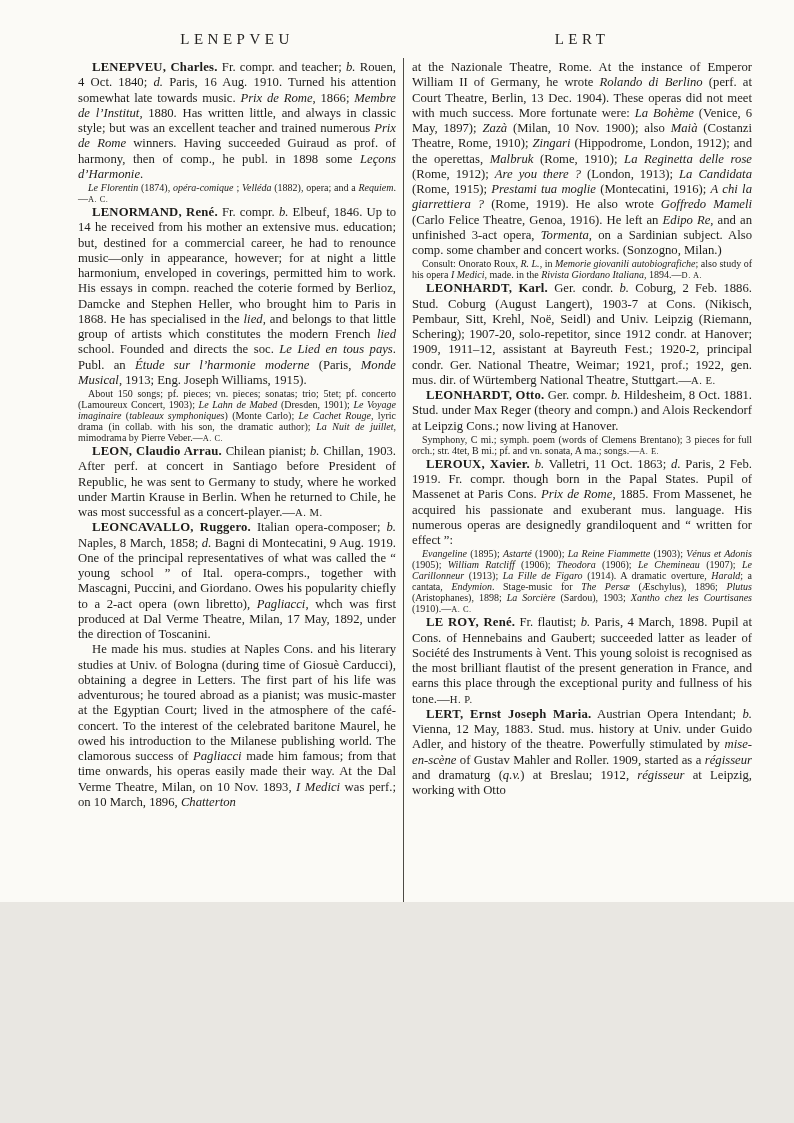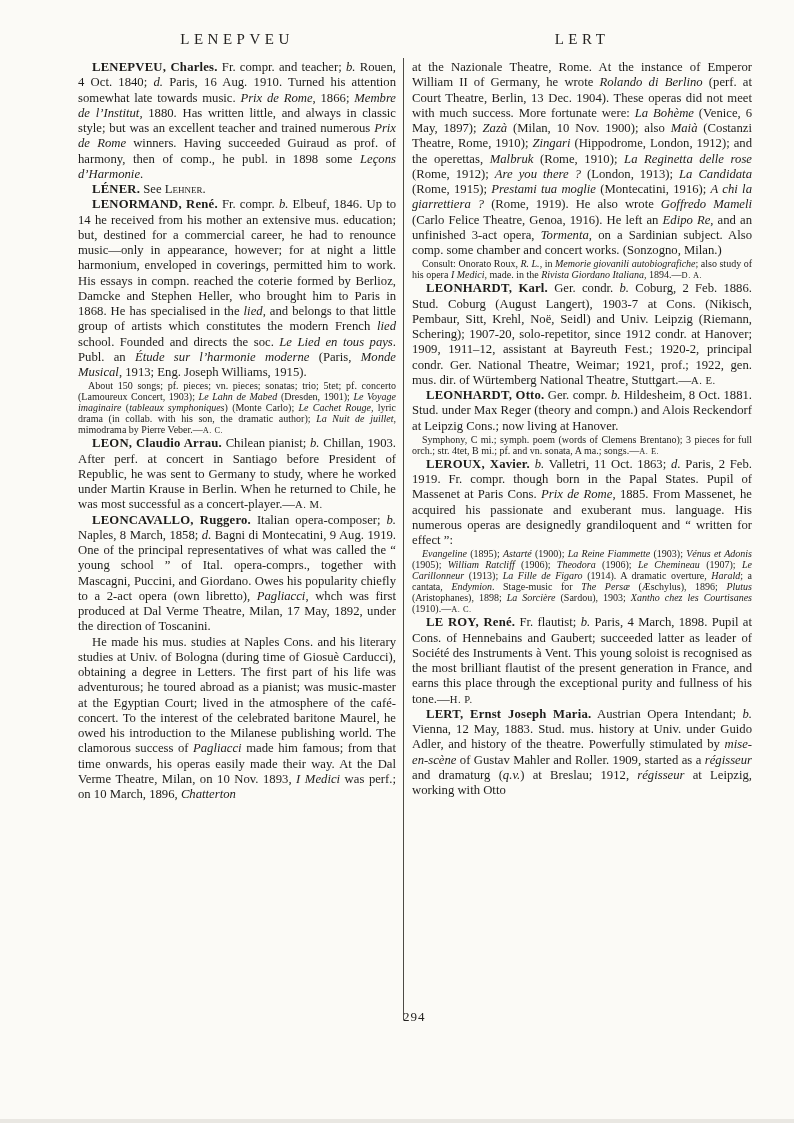--- a/index.html
+++ b/index.html
@@ -1,18 +1,18 @@
 <!DOCTYPE html>
 <html><head>
 <meta charset="utf-8">
 <style>
   html,body{margin:0;padding:0;background:#e9e7e2;}
   .page{
     position:relative;
-    width:794px;height:1119px;
+    width:794px;height:902px;
     margin:0 auto;
     background:#fbfaf6;
     color:#1d1c1a;
     font-family:"Liberation Serif","DejaVu Serif",serif;
     overflow:hidden;
   }
   .running-head{
     position:absolute;top:31px;
     font-size:15px;letter-spacing:4.5px;
     text-align:center;color:#242220;
@@ -47,21 +47,21 @@
 <body>
 
 <div class="page">
   <div class="running-head left">LENEPVEU</div>
   <div class="running-head right">LERT</div>
 
   <div class="divider"></div>
 
   <div class="col col-left" id="col-left">
       <p class="blk entry"><span class="s-b">LENEPVEU, Charles.</span><span>  Fr. compr. and teacher; </span><span class="s-i">b.</span><span> Rouen, 4 Oct. 1840; </span><span class="s-i">d.</span><span> Paris, 16 Aug. 1910.  Turned his attention somewhat late towards music.  </span><span class="s-i">Prix de Rome</span><span>, 1866;  </span><span class="s-i">Membre de l’Institut</span><span>, 1880.  Has written little, and always in classic style; but was an excellent teacher and trained numerous </span><span class="s-i">Prix de Rome</span><span> winners.  Having succeeded Guiraud as prof. of harmony, then of comp., he publ. in 1898 some </span><span class="s-i">Leçons d’Harmonie</span><span>.</span></p>
-      <p class="blk entry"><span class="s-b">LÉNER.</span><span>  See </span><span class="s-sc">Lehner</span><span>.</span></p>
+      <p class="blk small"><span class="s-i">Le Florentin</span><span> (1874), </span><span class="s-i">opéra-comique</span><span> ; </span><span class="s-i">Velléda</span><span> (1882), opera; and a </span><span class="s-i">Requiem</span><span>.—</span><span class="s-in">A. C.</span></p>
       <p class="blk entry"><span class="s-b">LENORMAND, René.</span><span>  Fr. compr. </span><span class="s-i">b.</span><span> Elbeuf, 1846.  Up to 14 he received from his mother an extensive mus. education; but, destined for a commercial career, he had to renounce music—only in appearance, however; for at night a little harmonium, enveloped in coverings, permitted him to work.  His essays in compn. reached the coterie formed by Berlioz, Damcke and Stephen Heller, who brought him to Paris in 1868.  He has specialised in the </span><span class="s-i">lied</span><span>, and belongs to that little group of artists which constitutes the modern French </span><span class="s-i">lied</span><span> school. Founded and directs the soc. </span><span class="s-i">Le Lied en tous pays</span><span>.  Publ. an </span><span class="s-i">Étude sur l’harmonie moderne</span><span> (Paris, </span><span class="s-i">Monde Musical</span><span>, 1913;  Eng. Joseph Williams, 1915).</span></p>
       <p class="blk small"><span>About 150 songs; pf. pieces; vn. pieces; sonatas; trio; 5tet; pf. concerto (Lamoureux Concert, 1903); </span><span class="s-i">Le Lahn de Mabed</span><span> (Dresden, 1901); </span><span class="s-i">Le Voyage imaginaire</span><span> (</span><span class="s-i">tableaux symphoniques</span><span>) (Monte Carlo); </span><span class="s-i">Le Cachet Rouge</span><span>, lyric drama (in collab. with his son, the dramatic author); </span><span class="s-i">La Nuit de juillet</span><span>, mimodrama by Pierre Veber.—</span><span class="s-in">A. C.</span></p>
       <p class="blk entry"><span class="s-b">LEON, Claudio Arrau.</span><span>  Chilean pianist; </span><span class="s-i">b.</span><span> Chillan, 1903.  After perf. at concert in Santiago before President of Republic, he was sent to Germany to study, where he worked under Martin Krause in Berlin.  When he returned to Chile, he was most successful as a concert-player.—</span><span class="s-in">A. M.</span></p>
       <p class="blk entry"><span class="s-b">LEONCAVALLO, Ruggero.</span><span>  Italian opera-composer; </span><span class="s-i">b.</span><span> Naples, 8 March, 1858; </span><span class="s-i">d.</span><span> Bagni di Montecatini, 9 Aug. 1919.  One of the principal representatives of what was called the “ young school ” of Ital. opera-comprs., together with Mascagni, Puccini, and Giordano.  Owes his popularity chiefly to a 2-act opera (own libretto), </span><span class="s-i">Pagliacci</span><span>, whch was first produced at Dal Verme Theatre, Milan, 17 May, 1892, under the direction of Toscanini.</span></p>
       <p class="blk para"><span>He made his mus. studies at Naples Cons. and his literary studies at Univ. of Bologna (during time of Giosuè Carducci), obtaining a degree in Letters.  The first part of his life was adventurous; he toured abroad as a pianist; was music-master at the Egyptian Court; lived in the atmosphere of the café-concert.  To the interest of the celebrated baritone Maurel, he owed his introduction to the Milanese publishing world.  The clamorous success of </span><span class="s-i">Pagliacci</span><span> made him famous; from that time onwards, his operas easily made their way.  At the Dal Verme Theatre, Milan, on 10 Nov. 1893, </span><span class="s-i">I Medici</span><span> was perf.; on 10 March, 1896, </span><span class="s-i">Chatterton</span></p>
     </div>
   <div class="col col-right" id="col-right">
       <p class="blk cont"><span>at the Nazionale Theatre, Rome.  At the instance of Emperor William II of Germany, he wrote </span><span class="s-i">Rolando di Berlino</span><span> (perf. at Court Theatre, Berlin, 13 Dec. 1904).  These operas did not meet with much success.  More fortunate were: </span><span class="s-i">La Bohème</span><span> (Venice, 6 May, 1897); </span><span class="s-i">Zazà</span><span> (Milan, 10 Nov. 1900); also </span><span class="s-i">Maià</span><span> (Costanzi Theatre, Rome, 1910); </span><span class="s-i">Zingari</span><span> (Hippodrome, London, 1912); and the operettas, </span><span class="s-i">Malbruk</span><span> (Rome, 1910); </span><span class="s-i">La Reginetta delle rose</span><span> (Rome, 1912); </span><span class="s-i">Are you there ?</span><span> (London, 1913); </span><span class="s-i">La Candidata</span><span> (Rome, 1915); </span><span class="s-i">Prestami tua moglie</span><span> (Montecatini, 1916); </span><span class="s-i">A chi la giarrettiera ?</span><span> (Rome, 1919).  He also wrote </span><span class="s-i">Goffredo Mameli</span><span> (Carlo Felice Theatre, Genoa, 1916).  He left an </span><span class="s-i">Edipo Re</span><span>, and an unfinished 3-act opera, </span><span class="s-i">Tormenta</span><span>, on a Sardinian subject.  Also comp. some chamber and concert works.  (Sonzogno, Milan.)</span></p>
       <p class="blk small"><span>Consult:  Onorato Roux, </span><span class="s-i">R. L.</span><span>, in </span><span class="s-i">Memorie giovanili autobiografiche</span><span>;  also study of his opera </span><span class="s-i">I Medici</span><span>, made. in the </span><span class="s-i">Rivista Giordano Italiana</span><span>, 1894.—</span><span class="s-in">D. A.</span></p>
       <p class="blk entry"><span class="s-b">LEONHARDT, Karl.</span><span>  Ger. condr. </span><span class="s-i">b.</span><span> Coburg, 2 Feb. 1886.  Stud. Coburg (August Langert), 1903-7 at Cons.  (Nikisch, Pembaur, Sitt, Krehl, Noë, Seidl) and Univ. Leipzig (Riemann, Schering);  1907-20, solo-repetitor, since 1912 condr. at Hanover;  1909, 1911–12, assistant at Bayreuth Fest.;  1920-2, principal condr. Ger. National Theatre, Weimar;  1921, prof.;  1922, gen. mus. dir. of Würtemberg National Theatre, Stuttgart.—</span><span class="s-in">A. E.</span></p>

